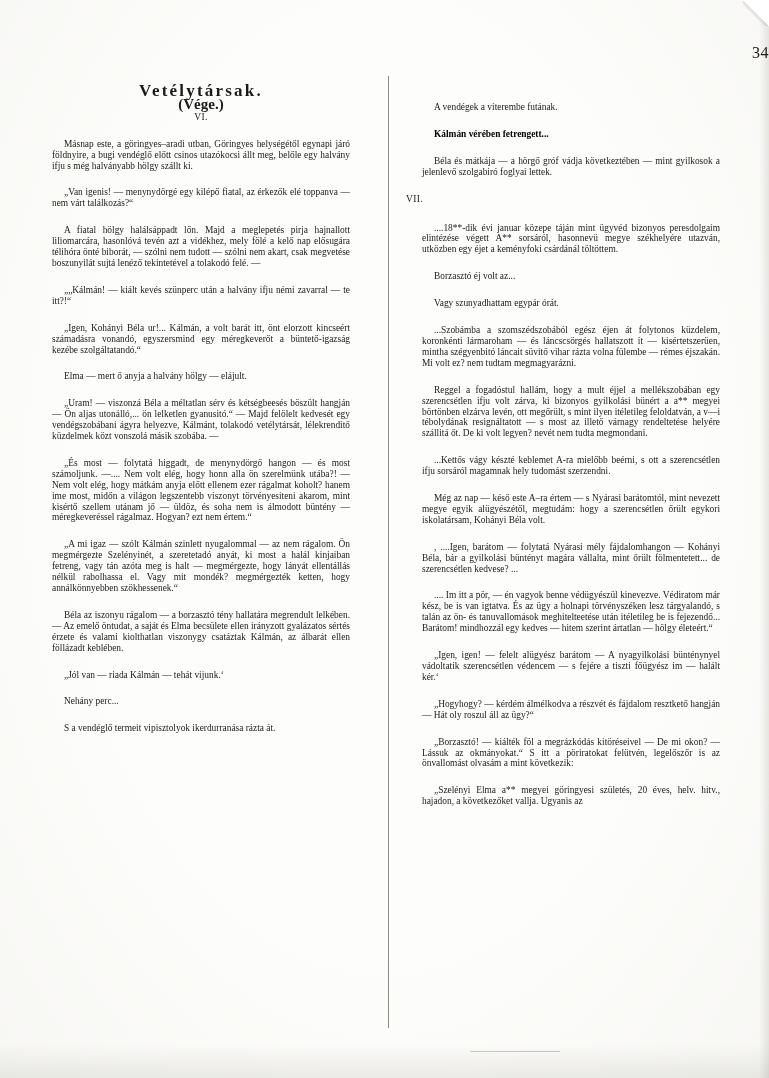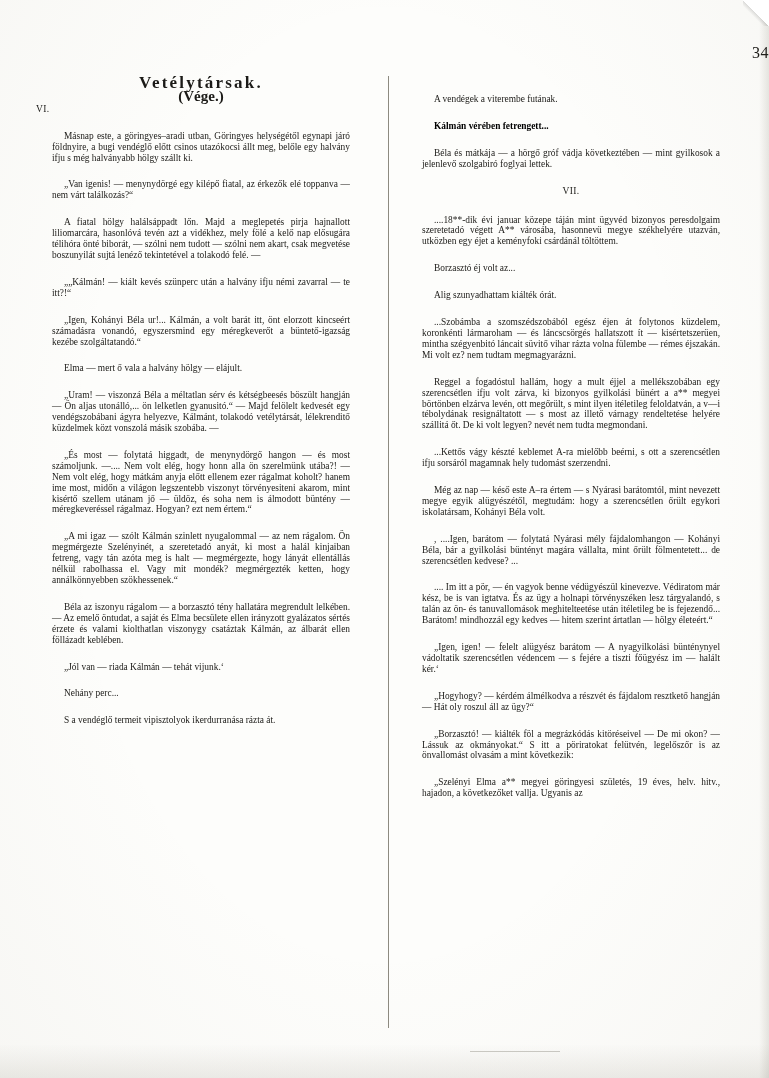--- a/index.html
+++ b/index.html
@@ -42,21 +42,21 @@
   }
   .columns {
     position: absolute;
     top: 70px;
     left: 36px;
     width: 700px;
     height: 960px;
   }
   .col {
     position: absolute;
-    top: 8px;
+    top: 16px;
     width: 330px;
     font-size: 9.4px;
     line-height: 10.9px;
     text-align: justify;
     text-justify: inter-word;
     hyphens: none;
   }
   .col-left { left: 0; }
   .col-right { left: 370px; }
   .divider {
@@ -75,26 +75,27 @@
     margin: 0 0 2px 0;
     font-family: "Liberation Serif", serif;
   }
   .subtitle {
     text-align: center;
     font-size: 15px;
     margin: 0 0 2px 0;
     font-weight: bold;
   }
   .sect {
+    text-align: center;
     font-size: 9.5px;
     margin: 2px 0 4px 0;
     letter-spacing: 0.4px;
   }
   .sect-inline {
-    text-align: center;
+    text-align: left;
     font-size: 9.5px;
     margin: 7px 0 18px 0;
     letter-spacing: 0.4px;
   }
   p {
     margin: 16px;
     text-indent: 12px;
   }
   p.noindent { text-indent: 0; }
   .rightcol p { text-indent: 12px; }
@@ -145,50 +146,50 @@
     <div class="col col-left">
       <div class="title">Vetélytársak.</div>
       <div class="subtitle">(Vége.)</div>
       <div class="sect">VI.</div>
 
       <p>Másnap este, a göringyes–aradi utban, Göringyes helységétől egynapi járó földnyire, a bugi vendéglő előtt csinos utazókocsi állt meg, belőle egy halvány ifju s még halványabb hölgy szállt ki.</p>
       <p>„Van igenis! — menynydörgé egy kilépő fiatal, az érkezők elé toppanva — nem várt találkozás?“</p>
       <p>A fiatal hölgy halálsáppadt lőn. Majd a meglepetés pirja hajnallott liliomarcára, hasonlóvá tevén azt a vidékhez, mely fölé a kelő nap elősugára télihóra önté biborát, — szólni nem tudott — szólni nem akart, csak megvetése boszunyilát sujtá lenéző tekintetével a tolakodó felé. —</p>
       <p>„„Kálmán! — kiált kevés szünperc után a halvány ifju némi zavarral — te itt?!“</p>
       <p>„Igen, Kohányi Béla ur!... Kálmán, a volt barát itt, önt elorzott kincseért számadásra vonandó, egyszersmind egy méregkeverőt a büntető-igazság kezébe szolgáltatandó.“</p>
-      <p>Elma — mert ő vala a halvány hölgy — elájult.</p>
+      <p>Elma — mert ő anyja a halvány hölgy — elájult.</p>
       <p>„Uram! — viszonzá Béla a méltatlan sérv és kétségbeesés böszült hangján — Ön aljas utonálló,... ön lelketlen gyanusitó.“ — Majd felölelt kedvesét egy vendégszobábani ágyra helyezve, Kálmánt, tolakodó vetélytársát, lélekrenditő küzdelmek közt vonszolá másik szobába. —</p>
       <p>„És most — folytatá higgadt, de menynydörgő hangon — és most számoljunk. —.... Nem volt elég, hogy honn alla ön szerelmünk utába?! — Nem volt elég, hogy mátkám anyja előtt ellenem ezer rágalmat koholt? hanem ime most, midőn a világon legszentebb viszonyt törvényesiteni akarom, mint kisértő szellem utánam jő — üldöz, és soha nem is álmodott büntény — méregkeveréssel rágalmaz. Hogyan? ezt nem értem.“</p>
       <p>„A mi igaz — szólt Kálmán szinlett nyugalommal — az nem rágalom. Ön megmérgezte Szelényinét, a szeretetadó anyát, ki most a halál kinjaiban fetreng, vagy tán azóta meg is halt — megmérgezte, hogy lányát ellentállás nélkül rabolhassa el. Vagy mit mondék? megmérgezték ketten, hogy annálkönnyebben szökhessenek.“</p>
       <p>Béla az iszonyu rágalom — a borzasztó tény hallatára megrendult lelkében. — Az emelő öntudat, a saját és Elma becsülete ellen irányzott gyalázatos sértés érzete és valami kiolthatlan viszonygy csatáztak Kálmán, az álbarát ellen föllázadt keblében.</p>
       <p>„Jól van — riada Kálmán — tehát vijunk.‘</p>
       <p>Nehány perc...</p>
       <p>S a vendéglő termeit vipisztolyok ikerdurranása rázta át.</p>
     </div>
 
     <div class="col col-right rightcol">
       <p class="noindent">A vendégek a viterembe futának.</p>
       <p class="noindent smear">Kálmán vérében fetrengett...</p>
       <p class="noindent">Béla és mátkája — a hörgő gróf vádja következtében — mint gyilkosok a jelenlevő szolgabiró foglyai lettek.</p>
 
       <div class="sect-inline">VII.</div>
 
-      <p>....18**-dik évi januar közepe táján mint ügyvéd bizonyos peresdolgaim szeretetadó végett A** városába, hasonnevü megye székhelyére utazván, utközben egy éjet a keményfoki csárdánál töltöttem.</p>
+      <p>....18**-dik évi januar közepe táján mint ügyvéd bizonyos peresdolgaim elintézése végett A** sorsáról, hasonnevü megye székhelyére utazván, utközben egy éjet a keményfoki csárdánál töltöttem.</p>
       <p>Borzasztó éj volt az...</p>
-      <p>Alig szunyadhattam kiálték órát.</p>
+      <p>Vagy szunyadhattam egypár órát.</p>
       <p>...Szobámba a szomszédszobából egész éjen át folytonos küzdelem, koronkénti lármaroham — és láncscsörgés hallatszott ít — kisértetszerüen, mintha szégyenbitó láncait süvitő vihar rázta volna fülembe — rémes éjszakán. Mi volt ez? nem tudtam megmagyarázni.</p>
       <p>Reggel a fogadóstul hallám, hogy a mult éjjel a mellékszobában egy szerencsétlen ifju volt zárva, ki bizonyos gyilkolási bünért a a** megyei börtönben elzárva levén, ott megőrült, s mint ilyen itéletileg feloldatván, a v—i tébolydának resignáltatott — s most az illető várnagy rendeltetése helyére szállitá őt. De ki volt legyen? nevét nem tudta megmondani.</p>
       <p>...Kettős vágy készté keblemet A-ra mielőbb beérni, s ott a szerencsétlen ifju sorsáról magamnak hely tudomást szerzendni.</p>
       <p>Még az nap — késő este A–ra értem — s Nyárasi barátomtól, mint nevezett megye egyik alügyészétől, megtudám: hogy a szerencsétlen őrült egykori iskolatársam, Kohányi Béla volt.</p>
       <p>, ....Igen, barátom — folytatá Nyárasi mély fájdalomhangon — Kohányi Béla, bár a gyilkolási büntényt magára vállalta, mint őrült fölmentetett... de szerencsétlen kedvese? ...</p>
       <p>.... Im itt a pör, — én vagyok benne védügyészül kinevezve. Védiratom már kész, be is van igtatva. És az ügy a holnapi törvényszéken lesz tárgyalandó, s talán az ön- és tanuvallomások meghitelteetése után itéletileg be is fejezendő... Barátom! mindhozzál egy kedves — hitem szerint ártatlan — hölgy életeért.“</p>
       <p>„Igen, igen! — felelt alügyész barátom — A nyagyilkolási bünténynyel vádoltatik szerencsétlen védencem — s fejére a tiszti főügyész im — halált kér.‘</p>
       <p>„Hogyhogy? — kérdém álmélkodva a részvét és fájdalom resztkető hangján — Hát oly roszul áll az ügy?“</p>
       <p>„Borzasztó! — kiálték föl a megrázkódás kitöréseivel — De mi okon? — Lássuk az okmányokat.“ S itt a pöriratokat felütvén, legelőszőr is az önvallomást olvasám a mint következik:</p>
-      <p>„Szelényi Elma a** megyei göringyesi születés, 19 éves, helv. hitv., hajadon, a következőket vallja. Ugyanis az</p>
+      <p>„Szelényi Elma a** megyei göringyesi születés, 20 éves, helv. hitv., hajadon, a következőket vallja. Ugyanis az</p>
     </div>
 
   </div>
 
   <div class="bottom-mark"></div>
   <div class="edge-shadow-right"></div>
   <div class="edge-shadow-bottom"></div>
   <div class="corner-fold"></div>
 </div>
 

